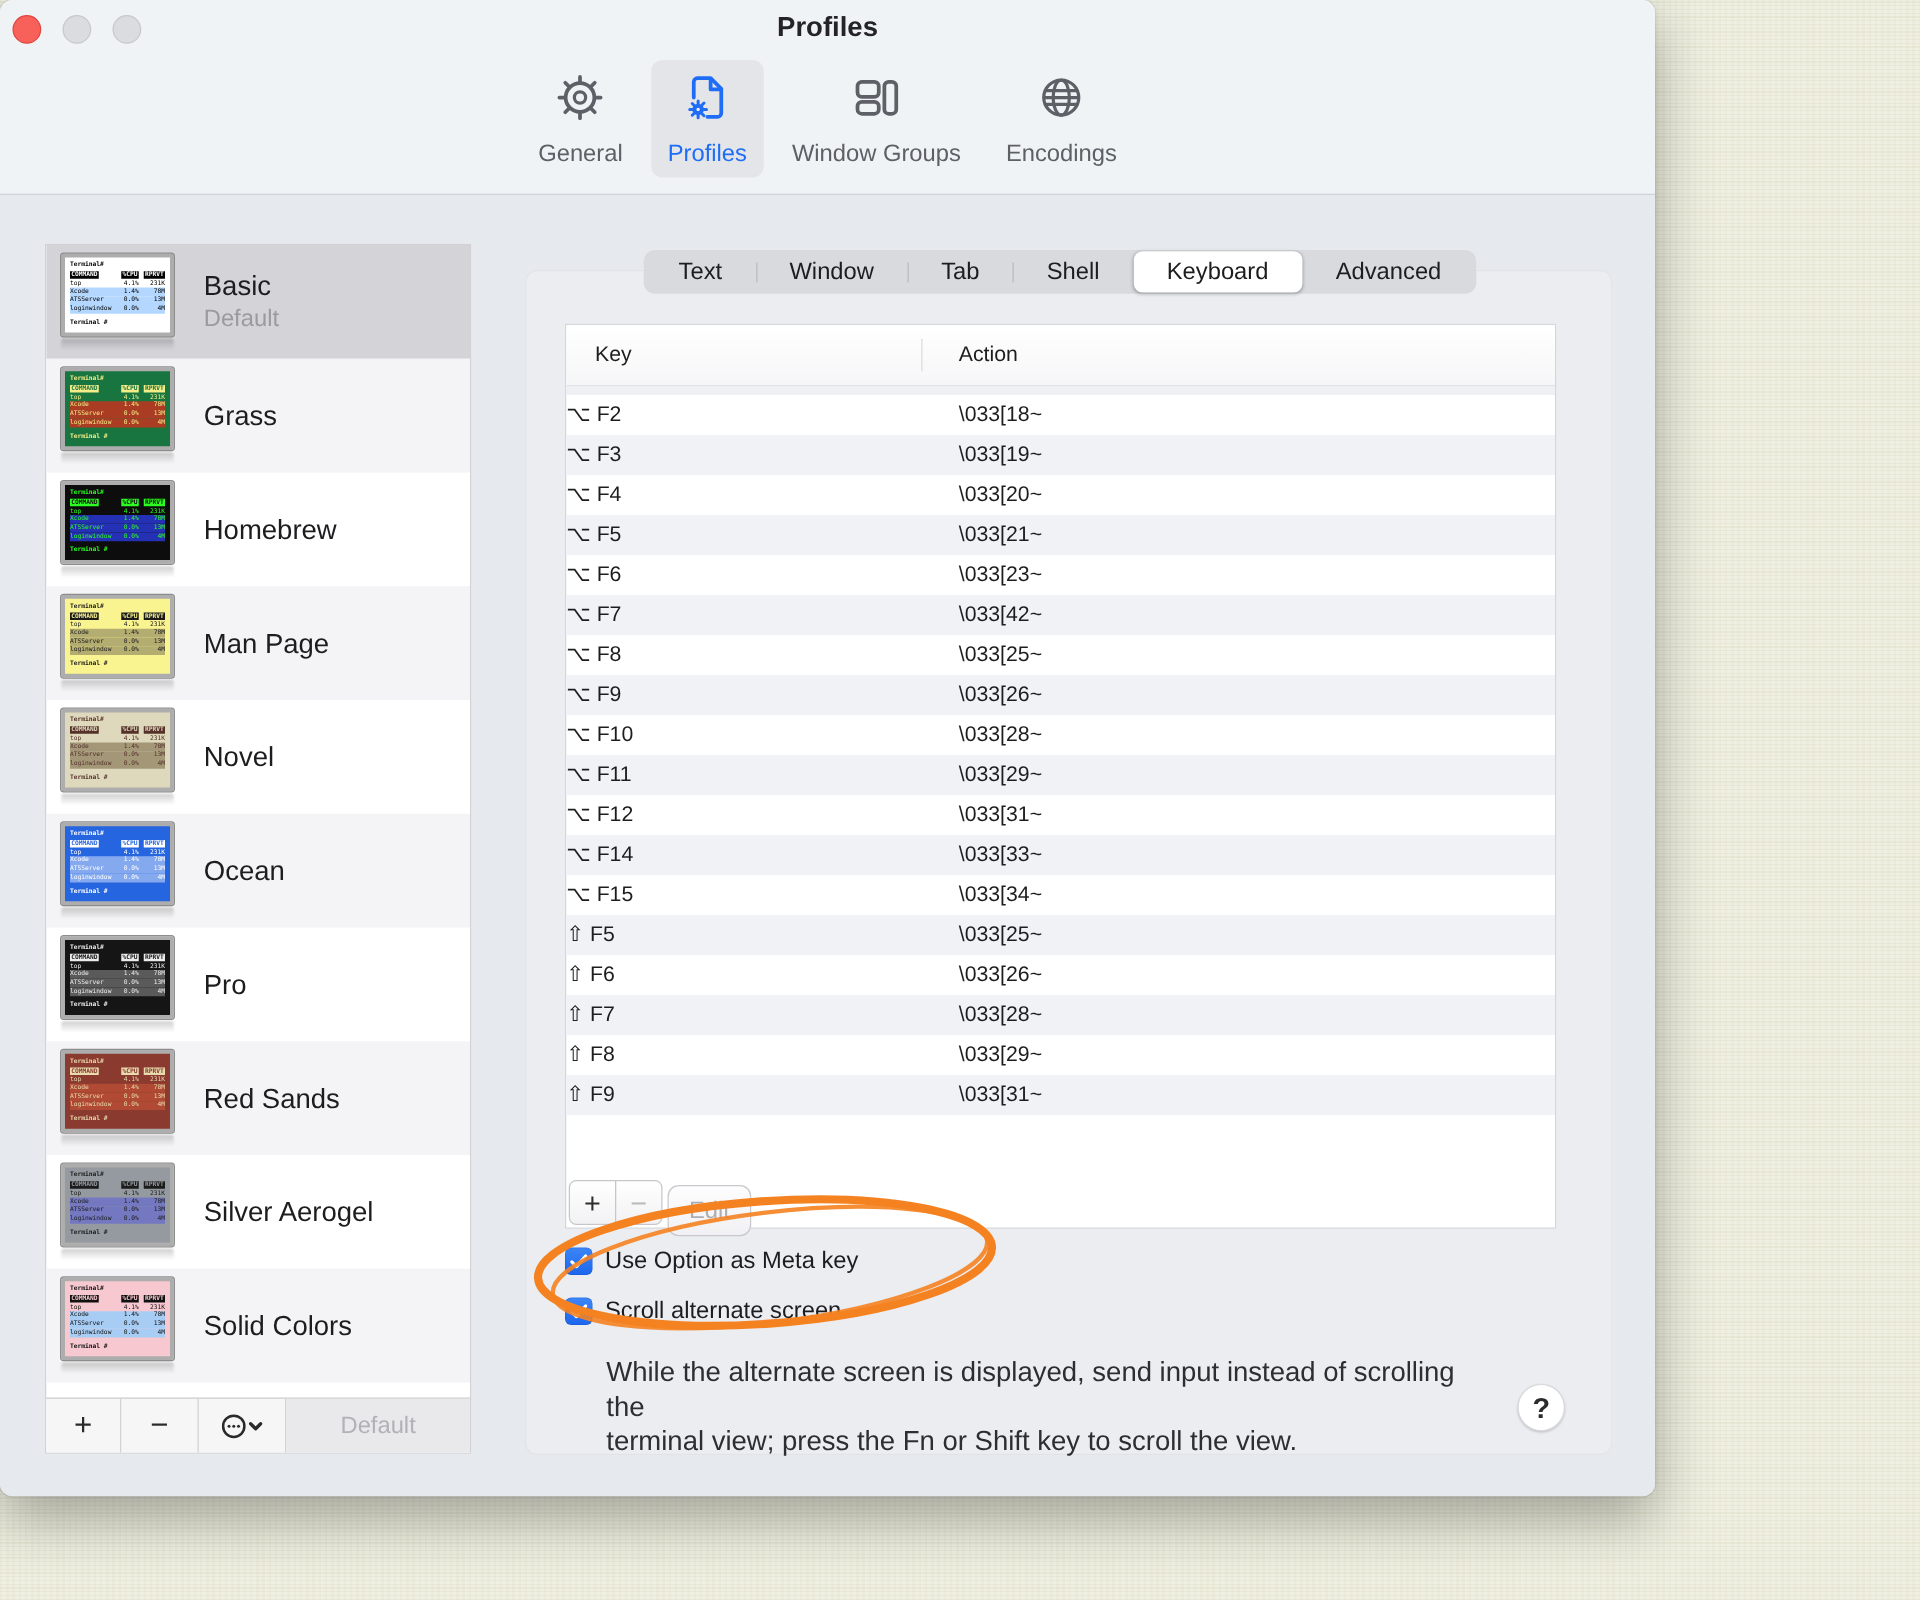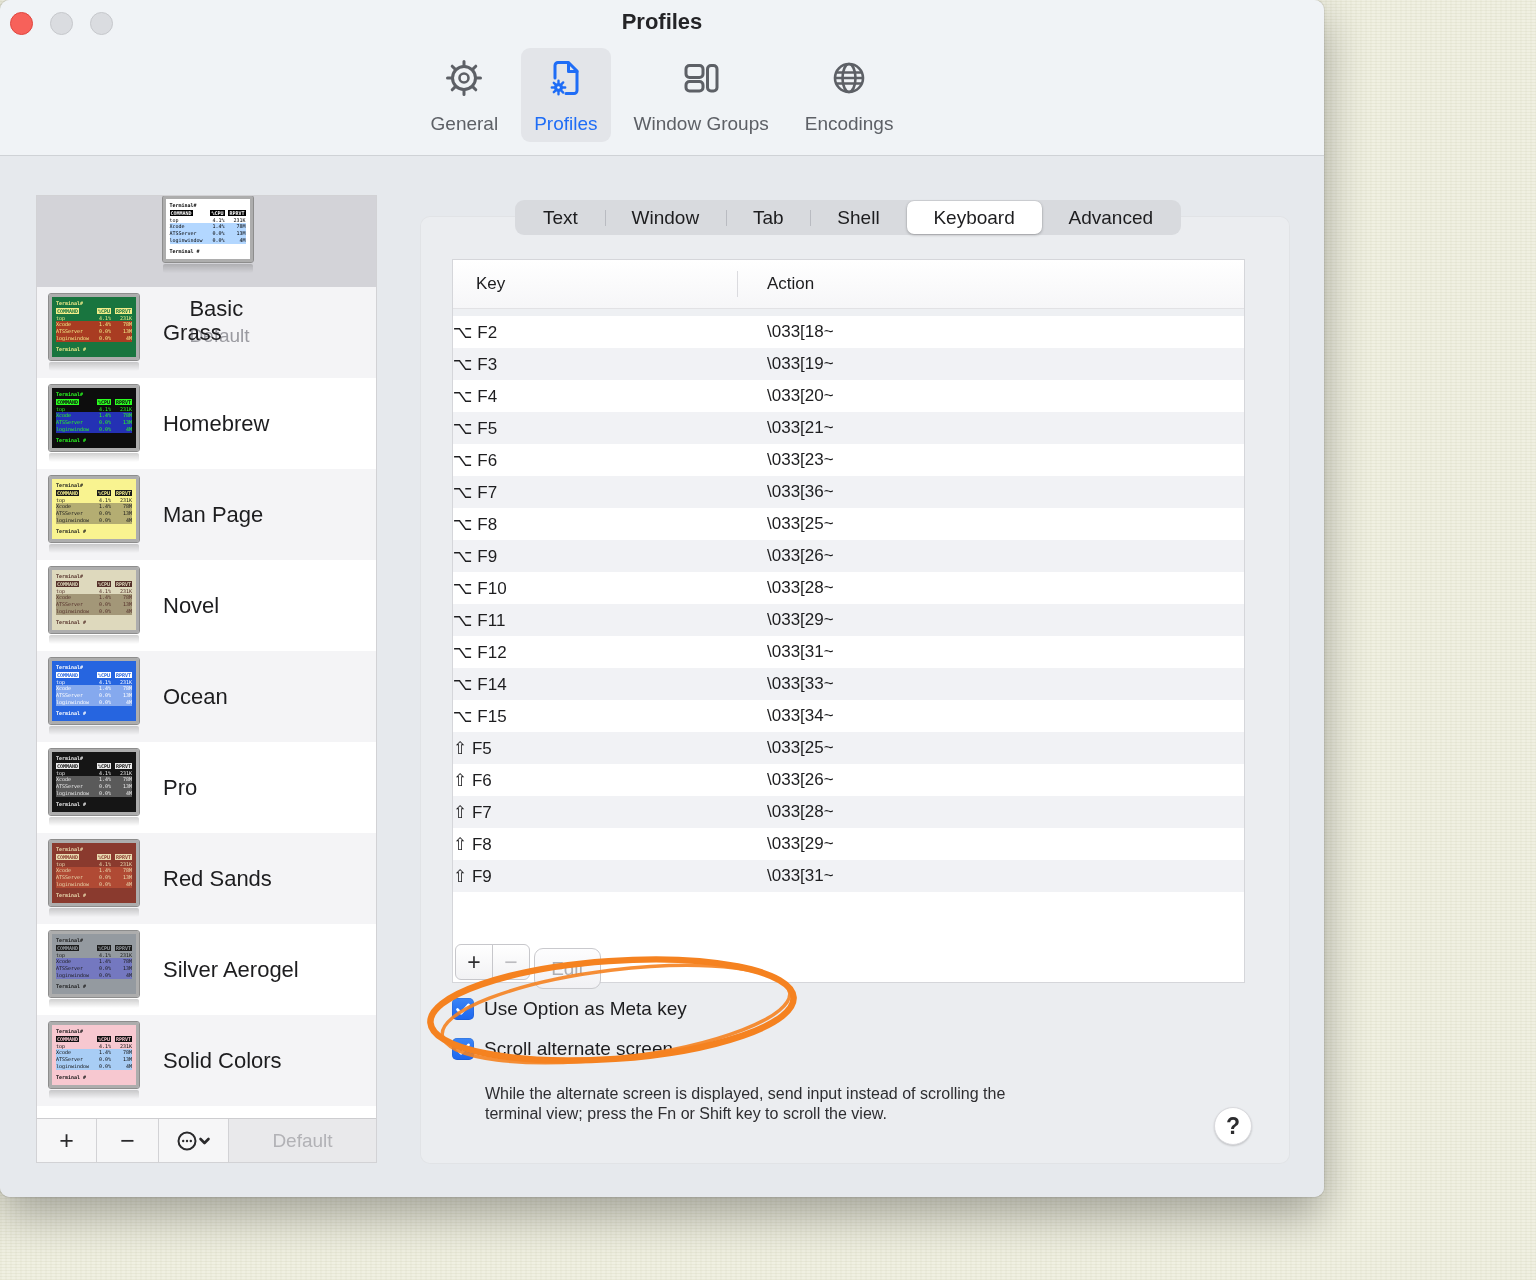--- a/index.html
+++ b/index.html
@@ -36,21 +36,21 @@
   .tb-item.selected .tb-label { color:#1f6df6; }
   .tb-icon { width:44px; height:44px; display:block; }
   
   .content { position:absolute; left:0; top:157px; right:0; bottom:0; background:#e6e9ed; }
   
   .sidebar { position:absolute; left:36px; top:38px; width:341px; height:968px;
     background:#fff; border:1px solid #d2d2d5; display:flex; flex-direction:column; }
   .profile-list { flex:1; overflow:hidden; }
   .profile-item { height:91px; display:flex; align-items:center; padding-left:12px; }
   .profile-item.alt { background:#f4f4f6; }
-  .profile-item.selected { background:#d3d3d8;flex-direction:column; }
+  .profile-item.selected { background:#d3d3d8; }
   .thumb-wrap { width:100px; flex:0 0 100px; display:flex; flex-direction:column; align-items:flex-start; }
   .thumb { width:90px; height:66px; background:var(--tbg); border:3px solid #adadad;
     outline:1px solid #8d8d8d; border-radius:2px; padding:3px 4px;
     font:5px/1.35 "DejaVu Sans Mono",monospace; color:var(--tfg); overflow:hidden; }
   .mini-title { font-weight:bold; }
   .mini-head { display:flex; margin-top:1px; }
   .mini-head .nm { flex:1; } .mini-head .cpu { width:17px; text-align:right; } .mini-head .mem { width:21px; text-align:right; }
   .chip { background:var(--tfg); color:var(--tbg); font-weight:bold; padding:0 1px; }
   .mini-row { display:flex; }
   .mini-row .nm { flex:1; } .mini-row .cpu { width:17px; text-align:right; } .mini-row .mem { width:21px; text-align:right; }
@@ -104,21 +104,21 @@
   .gb-edit { margin-left:4px; margin-top:4px; width:67px; height:41px; border-radius:9px;
     border:1px solid #c9c9cd; background:linear-gradient(#fdfdfe,#f1f1f4);
     display:grid; place-items:center; font-size:19px; color:#aeaeb2; }
   .cb-row { position:absolute; left:452px; display:flex; align-items:center; gap:10px; }
   .cb-row1 { top:841px; } .cb-row2 { top:881px; }
   .checkbox { width:22px; height:22px; border-radius:5px;
     background:linear-gradient(#3c86f7,#1c66ee); box-shadow:inset 0 0 0 .5px rgba(0,0,0,.15);
     display:grid; place-items:center; }
   .cb-label { font-size:19px; color:#1d1d1f; }
   .panel-description { position:absolute; left:485px; top:927px; width:680px;
-    font-size:16px; line-height:1.25; color:#2e2e31; white-space:pre-line; }
+    font-size:22px; line-height:1.25; color:#2e2e31; white-space:pre-line; }
   .help-btn { position:absolute; left:1214px; top:950px; width:38px; height:38px;
     border-radius:50%; background:#fff; border:1px solid #dadade;
     box-shadow:0 1px 2px rgba(0,0,0,.18); display:grid; place-items:center;
     font-size:23px; font-weight:600; color:#2c2c2e; }
   
   .annotation { position:absolute; left:0; top:0; width:1536px; height:1280px;
     pointer-events:none; z-index:40; }
 </style>
 </head>
 <body>
@@ -608,21 +608,21 @@
           <div class="trow">
     <div class="cell-key">⌥ F5</div>
     <div class="cell-action">\033[21~</div>
   </div>
           <div class="trow">
     <div class="cell-key">⌥ F6</div>
     <div class="cell-action">\033[23~</div>
   </div>
           <div class="trow">
     <div class="cell-key">⌥ F7</div>
-    <div class="cell-action">\033[36~</div>
+    <div class="cell-action">\033[42~</div>
   </div>
           <div class="trow">
     <div class="cell-key">⌥ F8</div>
     <div class="cell-action">\033[25~</div>
   </div>
           <div class="trow">
     <div class="cell-key">⌥ F9</div>
     <div class="cell-action">\033[26~</div>
   </div>
           <div class="trow">

